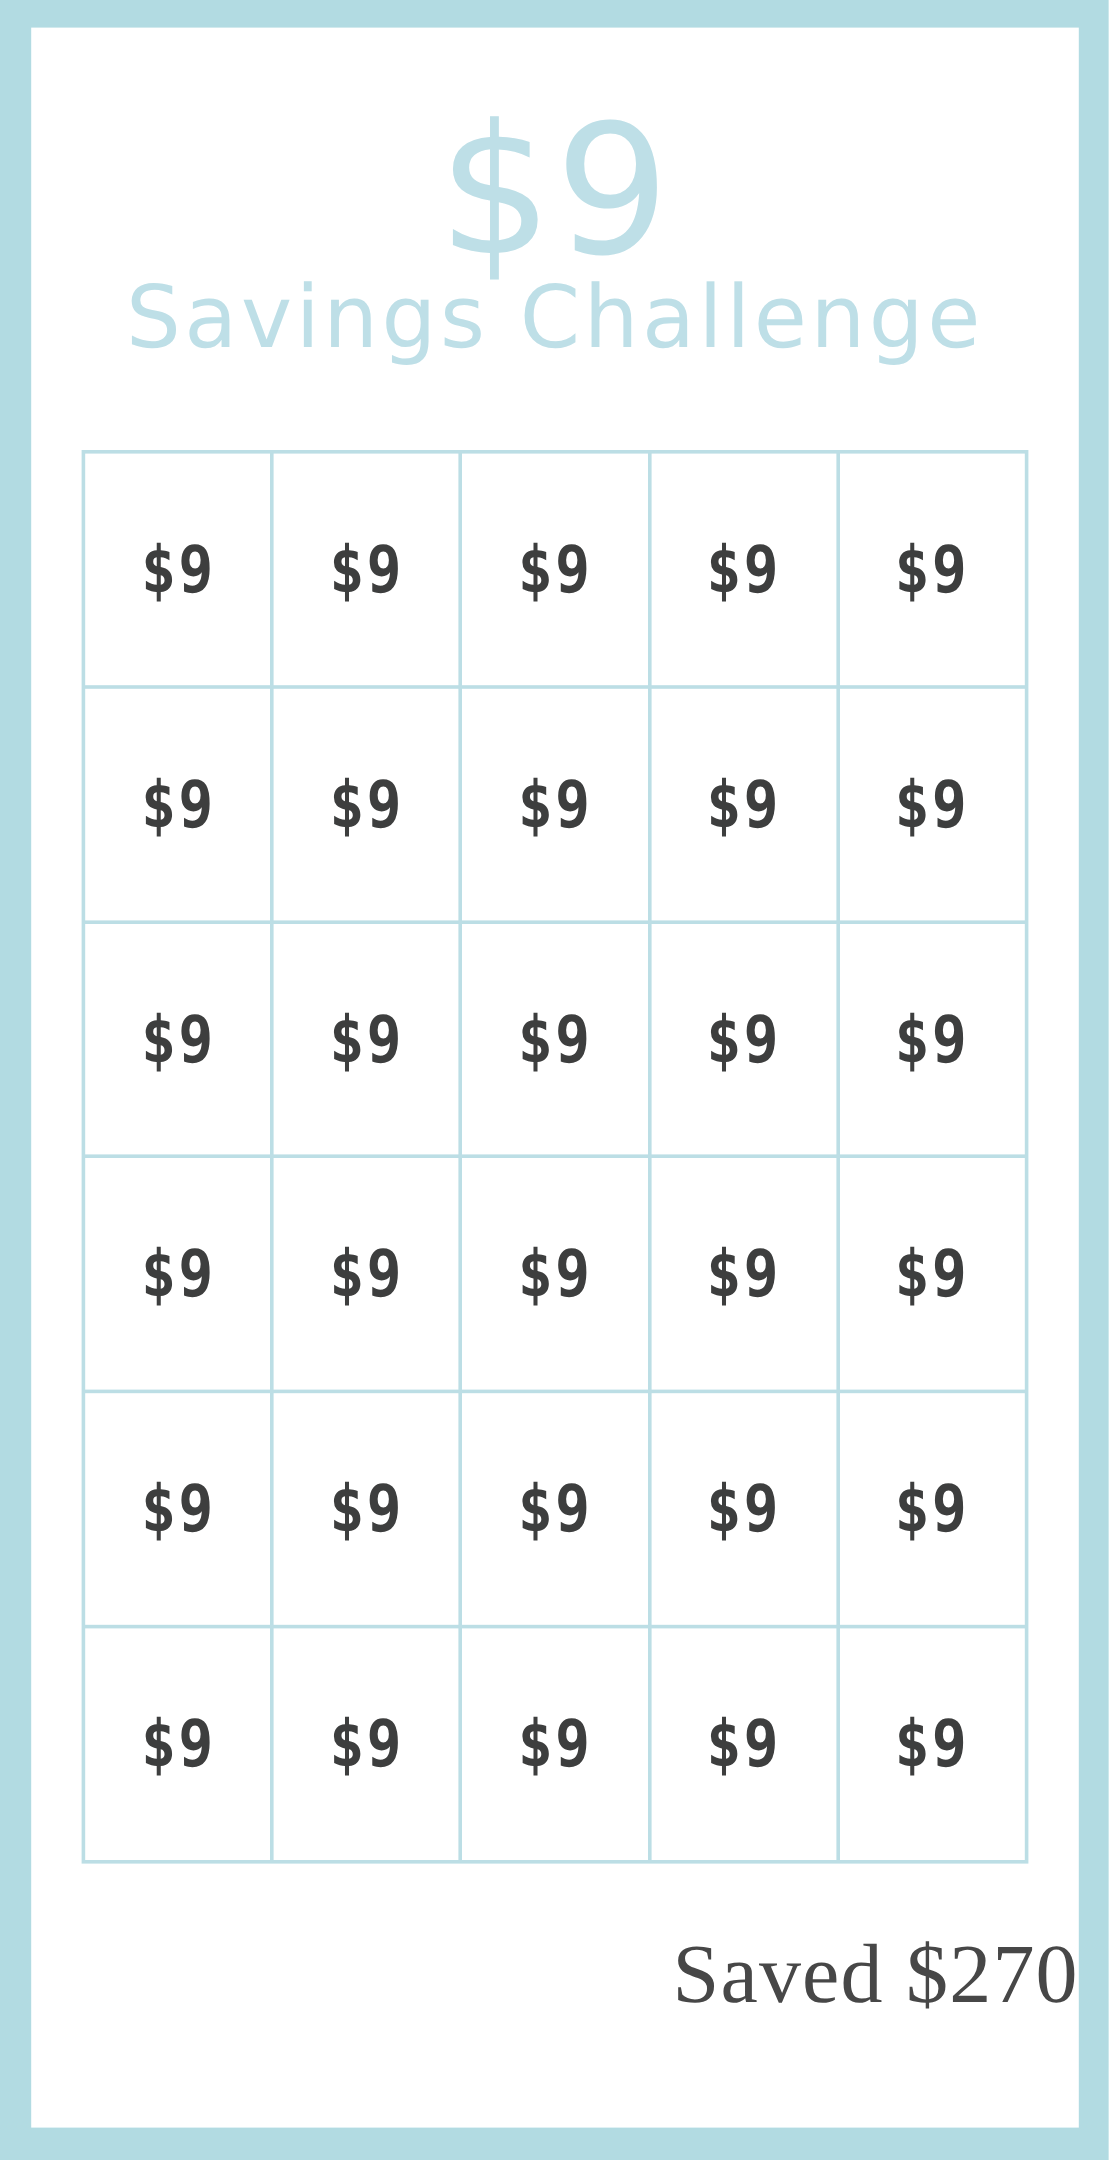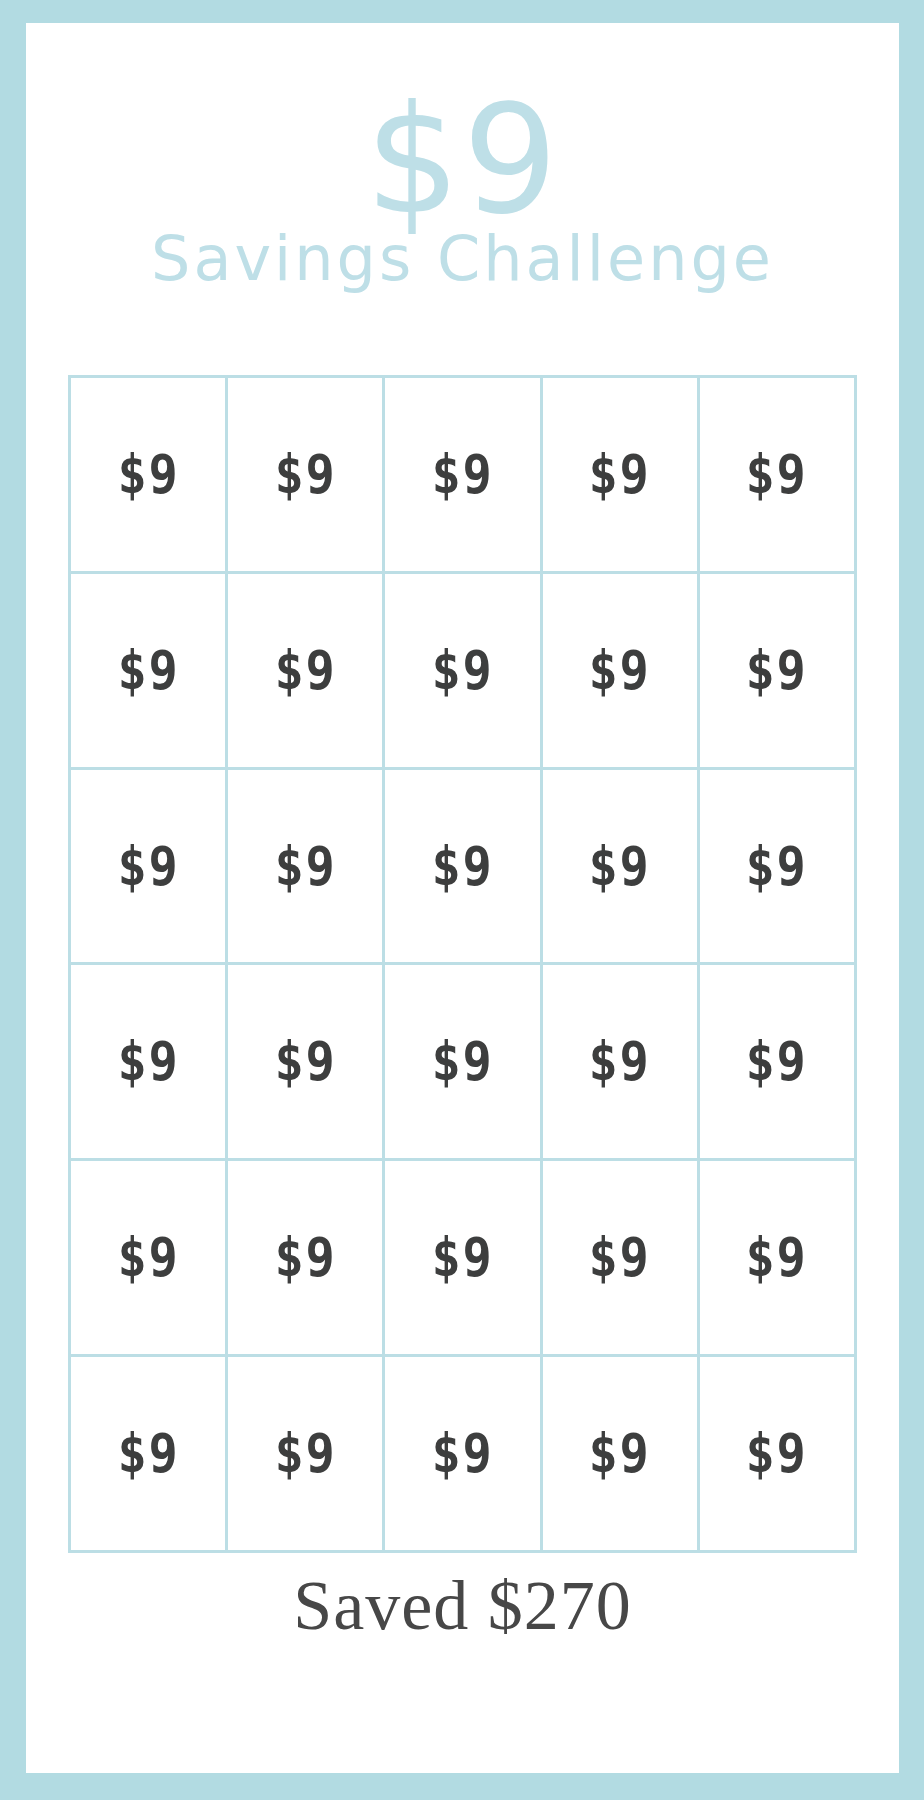--- a/index.html
+++ b/index.html
@@ -31,21 +31,21 @@
     color: var(--title-blue, #bedfe7);
     letter-spacing: 2px;
   }
   .subtitle {
     position: absolute;
     top: 200px;
     left: 0;
     width: 100%;
     text-align: center;
     font-family: "DejaVu Sans", cursive;
-    font-size: 62px;
+    font-size: 72px;
     line-height: 1.15;
     letter-spacing: 3px;
     color: var(--title-blue, #bedfe7);
   }
   .grid {
     position: absolute;
     left: 42px;
     top: 352px;
     width: 789px;
     height: 1178px;
@@ -66,24 +66,24 @@
   .cell .amount {
     font-family: "DejaVu Sans Mono", monospace;
     font-weight: bold;
     font-size: 54px;
     letter-spacing: 2px;
     color: var(--cell-gray, #3d3e3e);
     transform: scaleX(0.9);
   }
   .footer {
     position: absolute;
-    top: 1548px;
+    top: 1588px;
     left: 0;
     width: 100%;
-    text-align: center;
+    text-align: right;
     font-family: "Liberation Serif", serif;
     font-size: 70px;
     line-height: 1;
     color: var(--footer-gray, #474747);
     letter-spacing: 1px;
   }
 </style>
 </head>
 <body>
 

